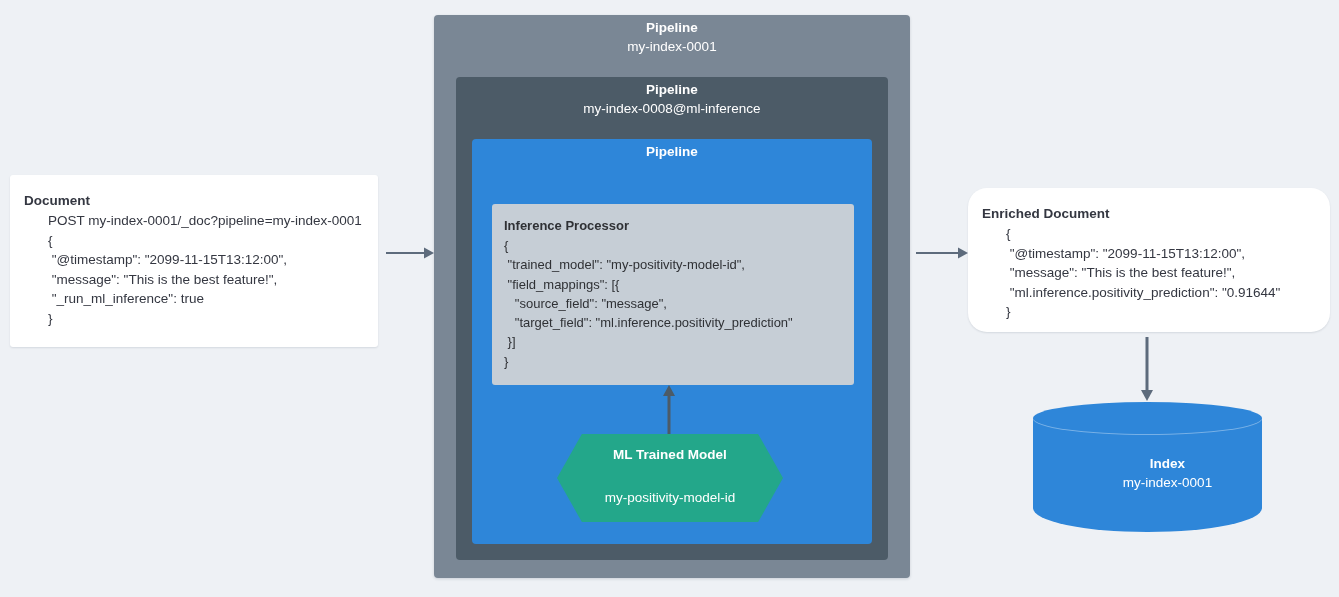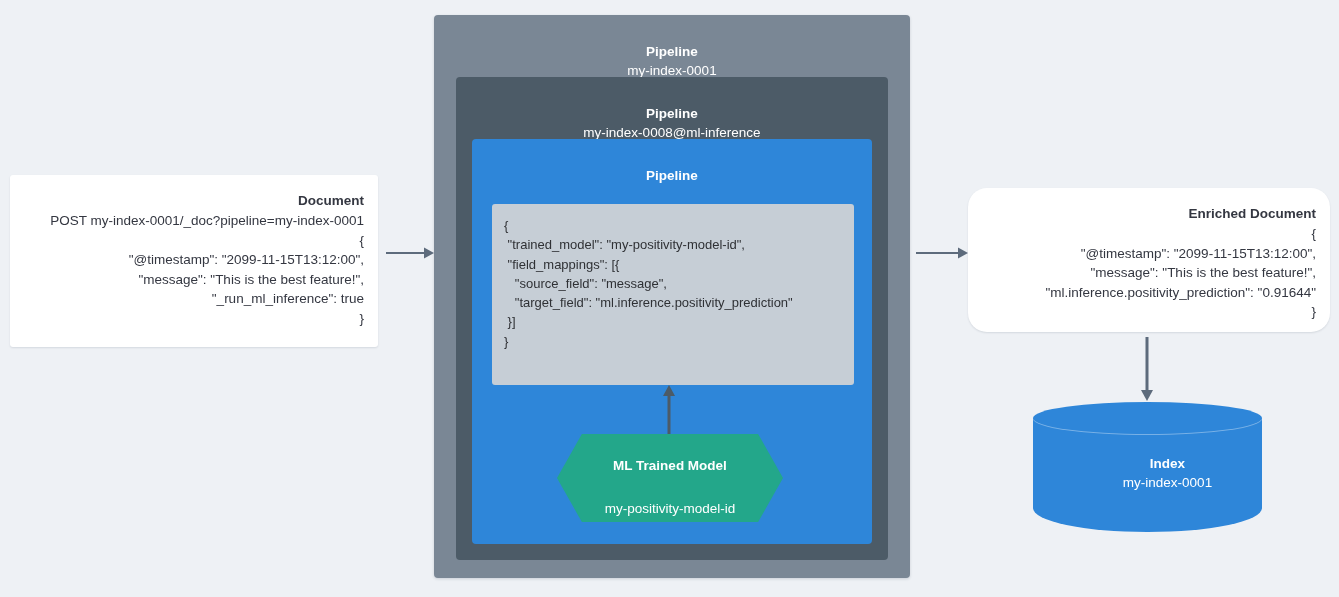--- a/index.html
+++ b/index.html
@@ -21,21 +21,20 @@
   }
 
   
   .doc-card {
     position: absolute;
     background: #ffffff;
     border-radius: 3px;
     box-shadow: 0 1px 2px rgba(40,55,75,0.13);
     box-sizing: border-box;
     padding: 16px 14px 14px 14px;
-    text-align: right;
   }
   .doc-title {
     font-size: 13.5px;
     font-weight: bold;
     color: #343741;
     line-height: 19px;
     margin-bottom: 1px;
     white-space: pre;
   }
   .doc-line {
@@ -64,21 +63,21 @@
     left: 456px; top: 77px; width: 432px; height: 483px;
     background: #4c5b67;
   }
   #pipeline-inner {
     left: 472px; top: 139px; width: 400px; height: 405px;
     background: #2e86d9;
   }
   .pipe-head {
     text-align: center;
     color: #ffffff;
-    padding-top: 27px;
+    padding-top: 3px;
   }
   .pipe-kind {
     font-size: 13.5px;
     font-weight: bold;
     line-height: 19px;
   }
   .pipe-name {
     font-size: 13.5px;
     line-height: 20px;
   }
@@ -117,21 +116,21 @@
     inset: 0;
     background: #23a78a;
     clip-path: polygon(11% 0%, 89% 0%, 100% 50%, 89% 100%, 11% 100%, 0% 50%);
   }
   #ml-model .hex-label {
     position: absolute;
     inset: 0;
     display: flex;
     flex-direction: column;
     align-items: center;
-    justify-content: flex-end;
+    justify-content: center;
     color: #ffffff;
     padding-bottom: 4px;
   }
   .hex-kind { font-size: 13.5px; font-weight: bold; line-height: 19px; }
   .hex-name { font-size: 13.5px; line-height: 19px; margin-top: 24px; }
 
   
   #index-cylinder {
     position: absolute;
     left: 1033px; top: 402px; width: 229px; height: 130px;
@@ -199,20 +198,21 @@
     </div>
   </div>
 
   <div class="pipe-box" id="pipeline-inner">
     <div class="pipe-head">
       <div class="pipe-kind">Pipeline</div>
     </div>
   </div>
 
   <div id="inference-processor">
+    <div class="proc-title">Inference Processor</div>
     <div class="proc-line">{</div>
     <div class="proc-line"> "trained_model": "my-positivity-model-id",</div>
     <div class="proc-line"> "field_mappings": [{</div>
     <div class="proc-line">   "source_field": "message",</div>
     <div class="proc-line">   "target_field": "ml.inference.positivity_prediction"</div>
     <div class="proc-line"> }]</div>
     <div class="proc-line">}</div>
   </div>
 
   <svg class="arrow" id="arrow-model-to-processor" viewBox="0 0 16 49">

